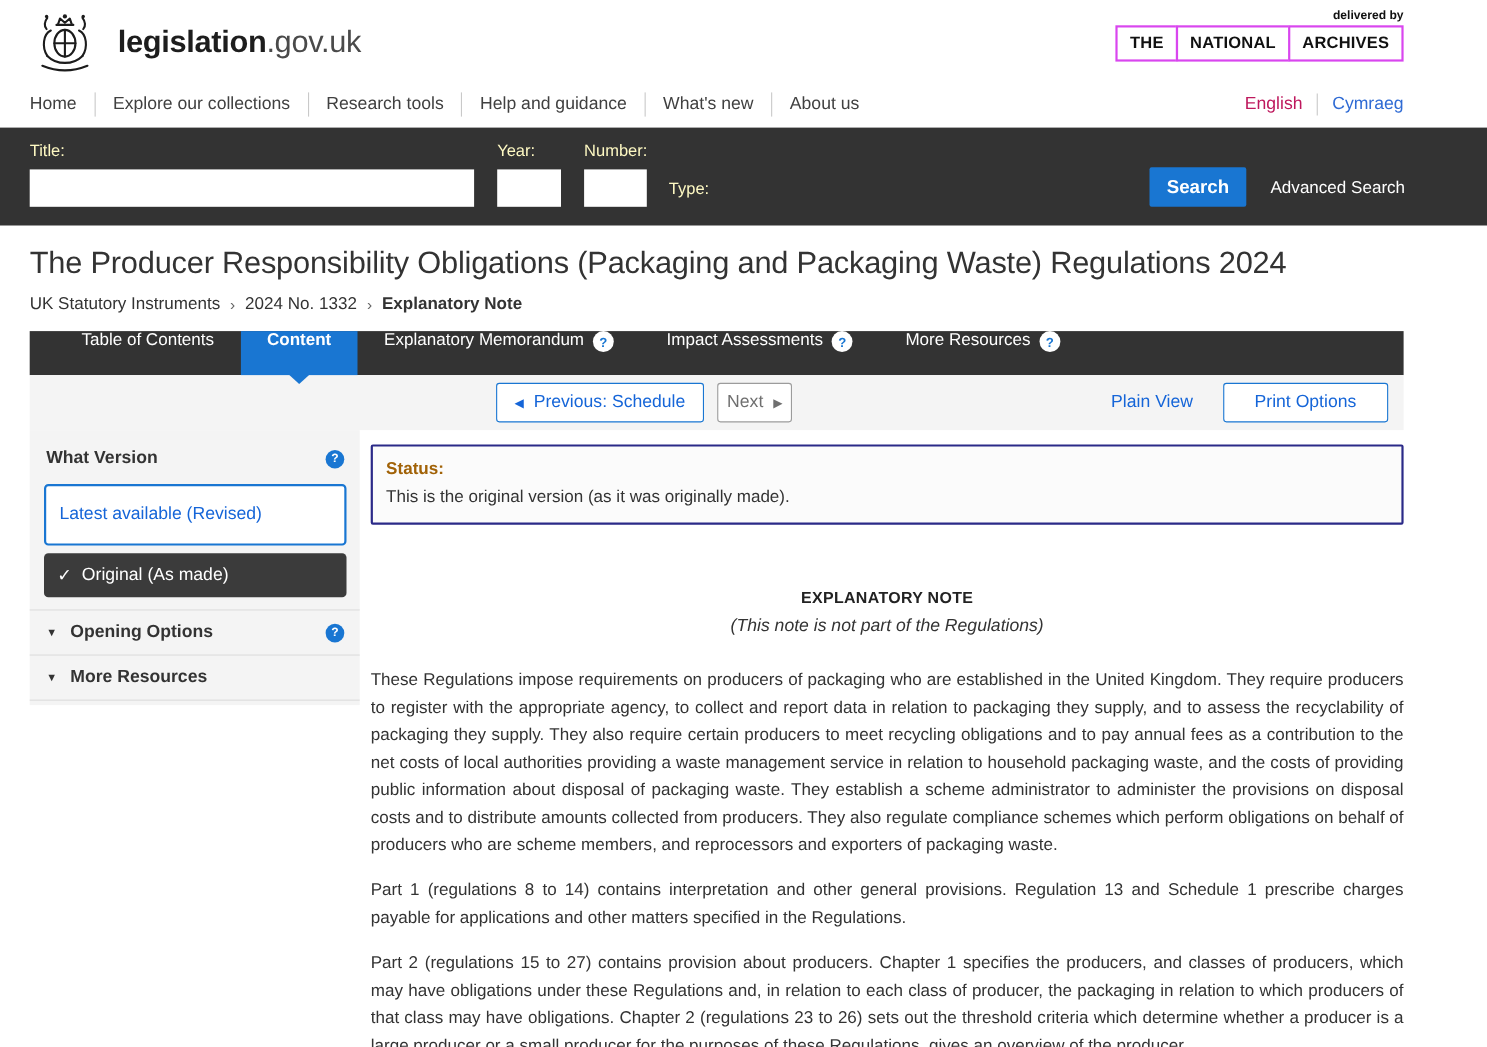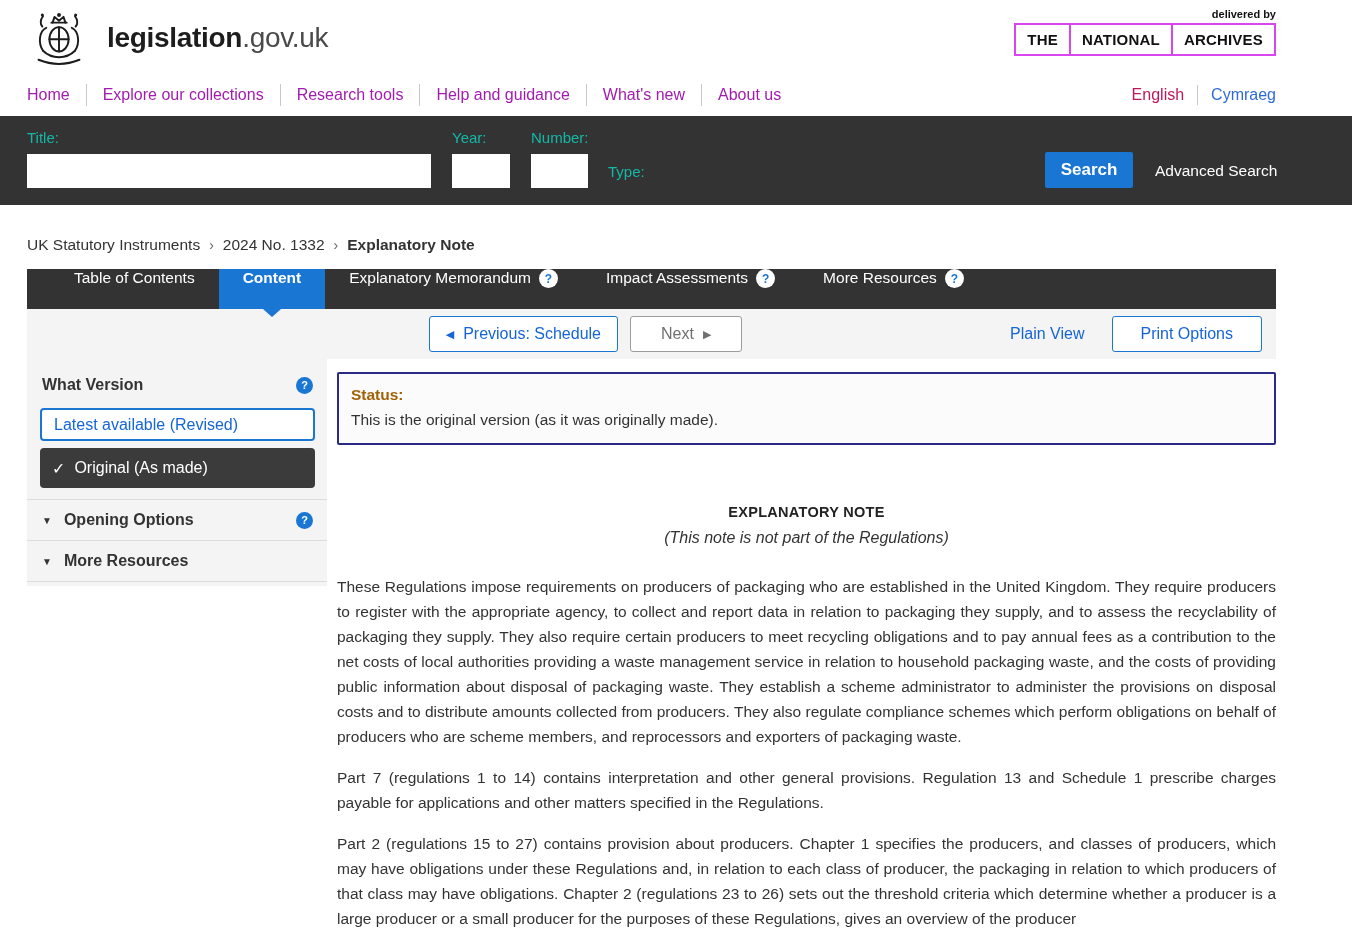--- a/index.html
+++ b/index.html
@@ -14,32 +14,32 @@
   .logo-text b { color:#1d1d1d; font-weight:700; }
   .delivered { margin-left:auto; text-align:right; }
   .delivered-by { font-size:11px; font-weight:700; color:#111; margin-bottom:3px; }
   .tna-boxes { display:flex; }
   .tna-cell { border:2px solid #d946ef; background:#fff; font-weight:700; font-size:15px;
     padding:6px 11px; letter-spacing:0.2px; color:#111; }
   .tna-cell + .tna-cell { margin-left:-2px; }
 
   .header-nav { display:flex; align-items:center; padding:6px 76px 0 27px; height:36px; }
   .nav-list { display:flex; align-items:center; list-style:none; }
-  .nav-list li { display:flex; align-items:center; font-size:16px; color:#a21caf; cursor:pointer; }
+  .nav-list li { display:flex; align-items:center; font-size:16px; color:#404040; cursor:pointer; }
   .nav-list li + li::before { content:""; display:inline-block; width:1px; height:22px;
     background:#c9c9c9; margin:0 16px; }
   .lang { margin-left:auto; display:flex; align-items:center; font-size:16px; }
   .lang-en { font-weight:400; color:#be185d; }
   .lang-divider { width:1px; height:20px; background:#c9c9c9; margin:0 13px; }
   .lang-cy { color:#2f6bd4; cursor:pointer; }
 
   
   .search-bar { background:#333; margin-top:6px; padding:13px 27px 17px; display:flex; align-items:flex-end; }
   .field { display:flex; flex-direction:column; }
-  .field label { color:#14b8a6; font-size:15px; font-weight:500; margin-bottom:8px; }
+  .field label { color:#fef9c3; font-size:15px; font-weight:500; margin-bottom:8px; }
   .field input { height:34px; border:none; background:#fff; font-size:15px; padding:0 8px; outline:none; }
   .f-title { width:404px; margin-right:21px; }
   .f-year  { width:58px;  margin-right:21px; }
   .f-number{ width:57px;  margin-right:20px; }
   .f-type  { width:422px; margin-right:15px; }
   .select-box { position:relative; height:34px; background:#fff; display:flex; align-items:center;
     padding:0 26px 0 10px; font-size:15.5px; color:#111; cursor:pointer; white-space:nowrap; }
   .select-box svg { position:absolute; right:8px; top:13px; }
   .btn-search { height:36px; width:88px; background:#1976d2; color:#fff; border:none;
     font-size:17px; font-weight:700; border-radius:2px; cursor:pointer; margin-right:22px; }
@@ -64,34 +64,34 @@
     font-size:12px; font-weight:700; display:flex; align-items:center; justify-content:center; cursor:pointer; }
 
   
   .subnav { margin:0 76px 0 27px; background:#f4f4f4; height:50px; display:flex; align-items:center; padding:0 14px; }
   .subnav-left { width:120px; }
   .subnav-center { flex:1; display:flex; justify-content:center; gap:12px; }
   .btn-prev { height:36px; background:#fff; border:1px solid #1976d2; border-radius:3px; color:#1565d8;
     font-size:16px; font-weight:500; padding:0 16px; display:flex; align-items:center; gap:9px; cursor:pointer; }
   .btn-prev .tri { font-size:11px; }
   .btn-next { height:36px; background:#fff; border:1px solid #9c9c9c; border-radius:3px; color:#6f6f6f;
-    font-size:16px; font-weight:500; padding:0 30px; display:flex; align-items:center; gap:9px; cursor:pointer; }
+    font-size:16px; font-weight:500; padding:0 8px; display:flex; align-items:center; gap:9px; cursor:pointer; }
   .btn-next .tri { font-size:11px; }
   .subnav-right { display:flex; align-items:center; gap:27px; }
   .plain-view { color:#1565d8; font-size:16px; font-weight:500; cursor:pointer; }
   .btn-print { height:36px; background:#fff; border:1px solid #1976d2; border-radius:3px; color:#1565d8;
     font-size:16px; font-weight:500; padding:0 28px; cursor:pointer; }
 
   
   .content-row { display:flex; margin:0 76px 0 27px; align-items:flex-start; }
   .sidebar { width:300px; background:#f4f4f4; padding:17px 12px 4px 13px; flex:none; }
   .sb-heading { display:flex; align-items:center; font-size:16px; font-weight:700; color:#333; padding:0 2px; }
   .sb-help { margin-left:auto; width:17px; height:17px; border-radius:50%; background:#1976d2; color:#fff;
     font-size:11px; font-weight:700; display:flex; align-items:center; justify-content:center; cursor:pointer; }
-  .btn-version-latest { margin-top:14px; width:100%; height:33px; background:#fff; border:2px solid #1976d2;
+  .btn-version-latest { margin-top:14px; width:100%; height:56px; background:#fff; border:2px solid #1976d2;
     border-radius:4px; color:#1565d8; font-size:16px; font-weight:500; text-align:left; padding:0 12px; cursor:pointer;
     font-family:"Liberation Sans", sans-serif; }
   .btn-version-original { margin-top:7px; width:100%; height:40px; background:#3b3b3b; border:none;
     border-radius:4px; color:#fff; font-size:16px; font-weight:500; text-align:left; padding:0 12px; cursor:pointer;
     display:flex; align-items:center; gap:9px; font-family:"Liberation Sans", sans-serif; }
   .sb-divider { border:none; border-top:1px solid #dcdcdc; margin:11px -12px 0 -13px; }
   .sb-collapsible { display:flex; align-items:center; gap:12px; height:40px; font-size:16px; font-weight:700;
     color:#333; cursor:pointer; padding:0 2px; }
   .sb-collapsible .tri { font-size:10px; color:#333; }
 
@@ -170,20 +170,21 @@
     <input type="text" value="" style="">
   </div>
   <div class="field f-type">
     <label>Type:</label>
   </div>
   <button class="btn-search">Search</button>
   <span class="advanced">Advanced Search</span>
 </div>
 
 <div class="page-head">
+  <h1 class="page-title">The Producer Responsibility Obligations (Packaging and Packaging Waste) Regulations 2024</h1>
   <div class="breadcrumb">
     <span class="crumb">UK Statutory Instruments</span>
     <span class="sep">›</span>
     <span class="crumb">2024 No. 1332</span>
     <span class="sep">›</span>
     <span class="crumb current">Explanatory Note</span>
   </div>
 </div>
 
 <div class="tabs-bar">
@@ -254,17 +255,17 @@
   <main class="doc">
     <div class="status-box">
       <div class="status-label">Status:</div>
       <div class="status-text">This is the original version (as it was originally made).</div>
     </div>
 
     <div class="note-heading">EXPLANATORY NOTE</div>
     <div class="note-subheading">(This note is not part of the Regulations)</div>
 
     <p class="first">These Regulations impose requirements on producers of packaging who are established in the United Kingdom. They require producers to register with the appropriate agency, to collect and report data in relation to packaging they supply, and to assess the recyclability of packaging they supply. They also require certain producers to meet recycling obligations and to pay annual fees as a contribution to the net costs of local authorities providing a waste management service in relation to household packaging waste, and the costs of providing public information about disposal of packaging waste. They establish a scheme administrator to administer the provisions on disposal costs and to distribute amounts collected from producers. They also regulate compliance schemes which perform obligations on behalf of producers who are scheme members, and reprocessors and exporters of packaging waste.</p>
-    <p>Part 7 (regulations 1 to 14) contains interpretation and other general provisions. Regulation 13 and Schedule 1 prescribe charges payable for applications and other matters specified in the Regulations.</p>
+    <p>Part 1 (regulations 8 to 14) contains interpretation and other general provisions. Regulation 13 and Schedule 1 prescribe charges payable for applications and other matters specified in the Regulations.</p>
     <p>Part 2 (regulations 15 to 27) contains provision about producers. Chapter 1 specifies the producers, and classes of producers, which may have obligations under these Regulations and, in relation to each class of producer, the packaging in relation to which producers of that class may have obligations. Chapter 2 (regulations 23 to 26) sets out the threshold criteria which determine whether a producer is a large producer or a small producer for the purposes of these Regulations, gives an overview of the producer</p>
   </main>
 
 </div>
 
 </body></html>

